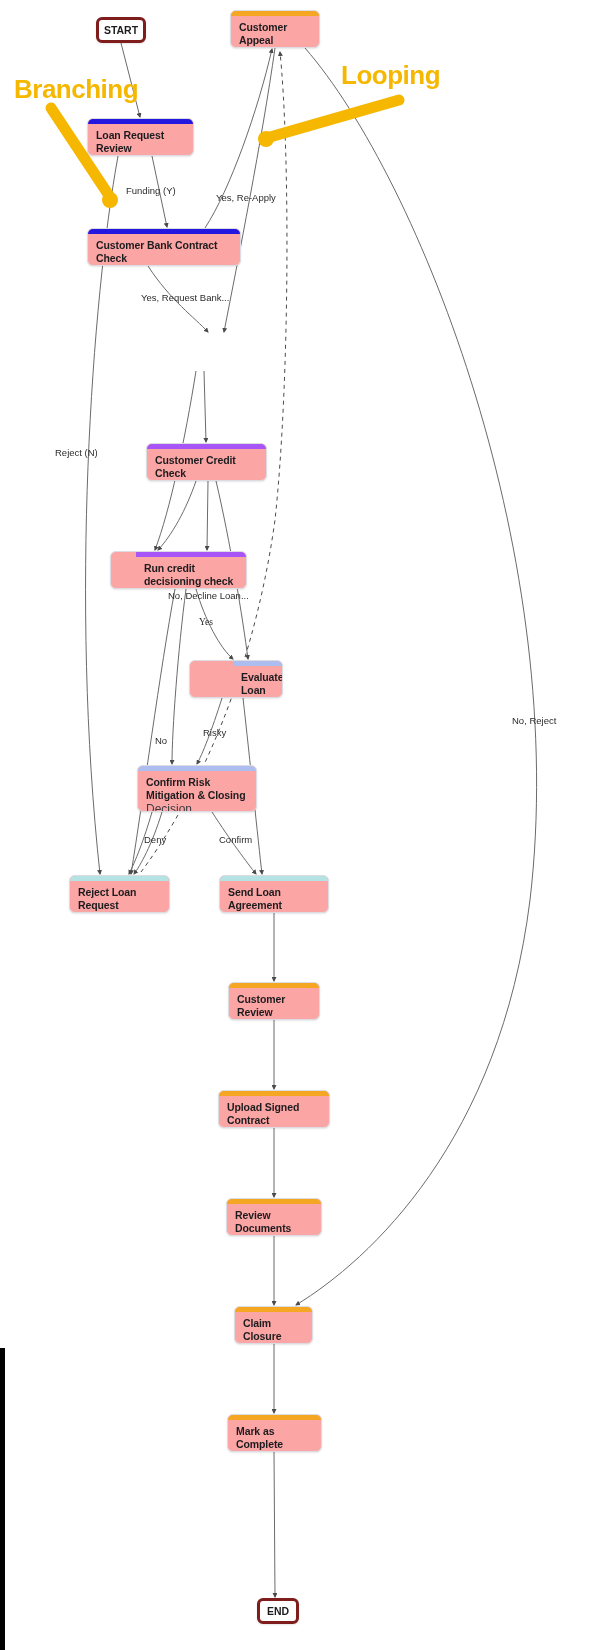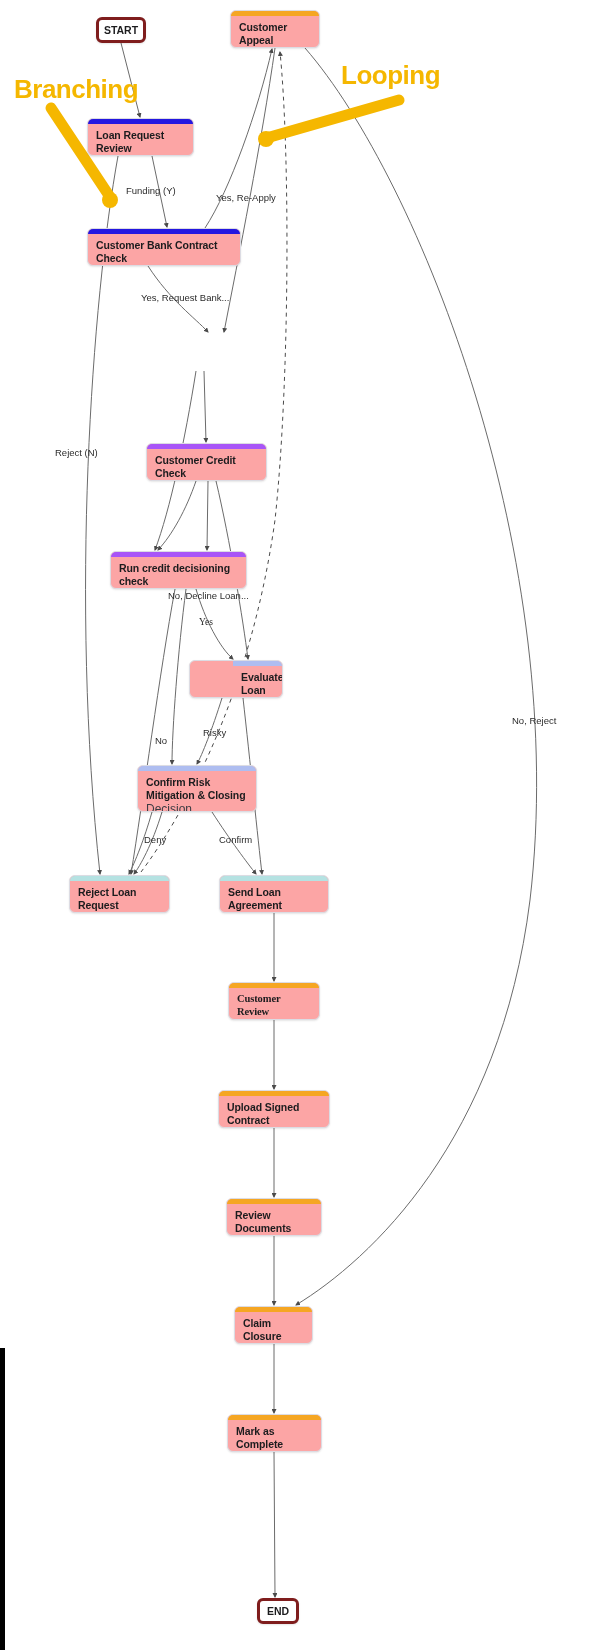--- a/index.html
+++ b/index.html
@@ -199,21 +199,21 @@
 
 
   <div class="node" style="left:146px; top:443px; width:121px; height:38px;">
     <span class="accent" style="background:#a855f7;"></span>
     <div class="body">
       <div class="title">Customer Credit Check</div>
 
     </div>
   </div>
 
-  <div class="node" style="left:110px; top:551px; width:137px; height:38px;">
+  <div class="node" style="left:110px; top:551px; width:137px; height:38px;padding-left:25px;">
     <span class="accent" style="background:#a855f7;"></span>
     <div class="body">
       <div class="title">Run credit decisioning check</div>
 
     </div>
   </div>
 
   <div class="node" style="left:189px; top:660px; width:94px; height:38px;padding-left:43px;">
     <span class="accent" style="background:#aebdf0;"></span>
     <div class="body">
@@ -239,21 +239,21 @@
   </div>
 
   <div class="node" style="left:219px; top:875px; width:110px; height:38px;">
     <span class="accent" style="background:#b5e2e2;"></span>
     <div class="body">
       <div class="title">Send Loan Agreement</div>
 
     </div>
   </div>
 
-  <div class="node" style="left:228px; top:982px; width:92px; height:38px;font-family:Liberation Serif, serif;">
+  <div class="node" style="left:228px; top:982px; width:92px; height:38px;">
     <span class="accent" style="background:#f5a623;"></span>
     <div class="body">
       <div class="title">Customer Review</div>
 
     </div>
   </div>
 
   <div class="node" style="left:218px; top:1090px; width:112px; height:38px;">
     <span class="accent" style="background:#f5a623;"></span>
     <div class="body">

